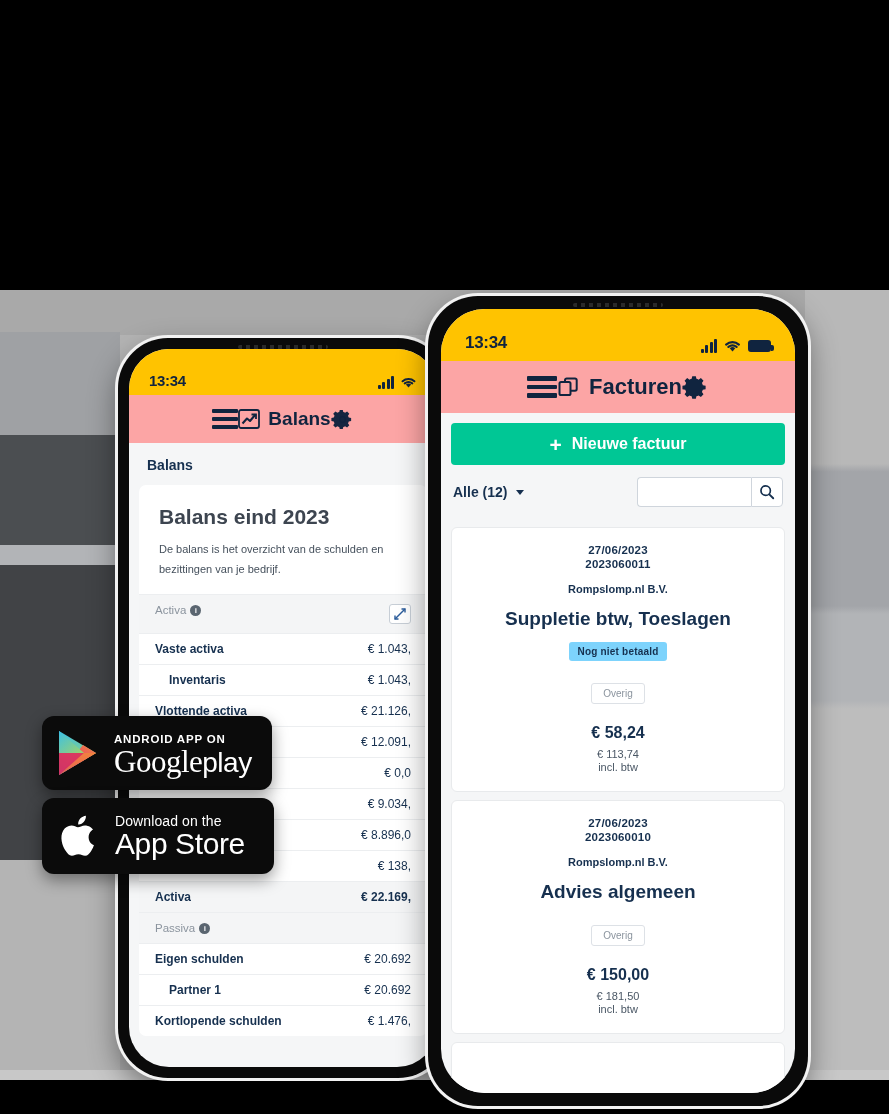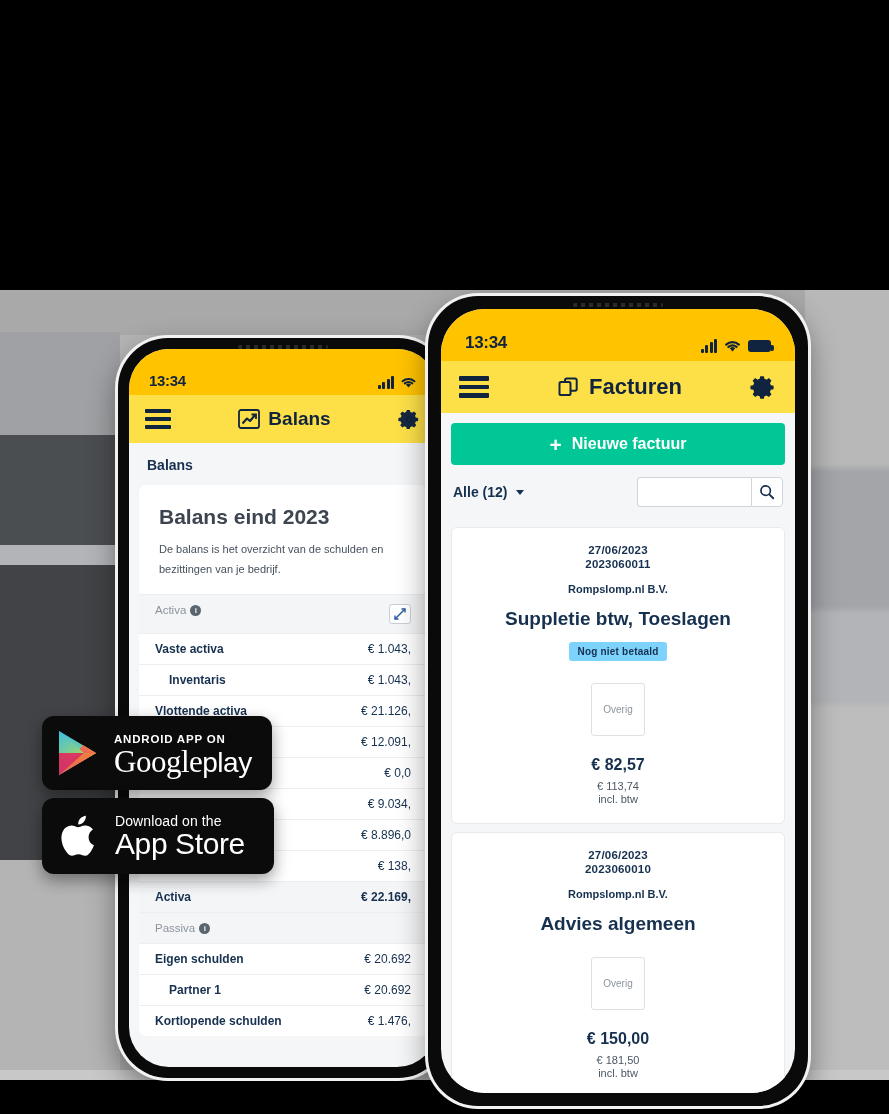--- a/index.html
+++ b/index.html
@@ -63,22 +63,22 @@
   .statusbar {
     display: flex; align-items: flex-end; justify-content: space-between;
     background: #FFC300; color: #10243f;
     font-weight: bold;
   }
   .statusbar .clock { letter-spacing: -0.3px; }
   .status-icons { display: flex; align-items: center; gap: 6px; }
   .bars { display: flex; align-items: flex-end; gap: 1.5px; }
   .bars i { display: block; width: 3px; background: #10243f; border-radius: 1px; }
   .appbar {
-    display: flex; align-items: center; justify-content: space-between;
-    background: #fde047; color: #10243f;
+    display: flex; align-items: center; justify-content: center;
+    background: #fca5a5; color: #10243f;
   }
   .burger { display: flex; flex-direction: column; gap: 4px; }
   .burger i { display: block; background: #10243f; border-radius: 1px; }
   .appbar-title { display: flex; align-items: center; gap: 8px; font-weight: 600; }
   .appbar-title svg { display: block; }
 
   
   #phone-back { left: 118px; top: 338px; width: 330px; height: 740px; }
   #phone-back .screen { left: 11px; top: 11px; width: 308px; height: 718px; border-radius: 40px; }
   #phone-back .statusbar { height: 46px; padding: 0 20px 6px 20px; font-size: 15px; }
@@ -171,21 +171,21 @@
   .inv-num { font-size: 11.5px; font-weight: bold; color: #16304f; margin-top: 2px; letter-spacing: 0.2px; }
   .inv-client { font-size: 11px; font-weight: bold; color: #16304f; margin-top: 13px; }
   .inv-title { font-size: 19px; font-weight: bold; color: #16304f; margin-top: 13px; }
   .badge {
     display: inline-block; margin-top: 12px; padding: 4px 9px;
     font-size: 10px; font-weight: bold; border-radius: 3px; letter-spacing: 0.2px;
   }
   .badge.unpaid { background: #7dd3fc; color: #16304f; }
   .badge.paid { background: #0c8c4e; color: #fff; }
   .chip {
-    display: inline-block; margin-top: 22px; padding: 20px 11px;
+    display: inline-block; margin-top: 22px; padding: 4px 11px;
     font-size: 10px; color: #8b949e; border: 1px solid #dde1e6; border-radius: 3px;
   }
   .inv-amt { font-size: 16px; font-weight: bold; color: #16304f; margin-top: 20px; }
   .inv-amt-incl { font-size: 11px; color: #4a5765; margin-top: 6px; }
   .inv-amt-note { font-size: 11px; color: #4a5765; margin-top: 1px; }
 
   
   .badge-btn {
     position: absolute; background: #0b0b0b; border-radius: 12px;
     display: flex; align-items: center; color: #fff;
@@ -402,21 +402,21 @@
       </div>
 
       <div id="invoice-list">
   <div class="inv-card">
     <div class="inv-date">27/06/2023</div>
     <div class="inv-num">2023060011</div>
     <div class="inv-client">Rompslomp.nl B.V.</div>
     <div class="inv-title">Suppletie btw, Toeslagen</div>
     <div><span class="badge unpaid">Nog niet betaald</span></div>
     <div><span class="chip">Overig</span></div>
-    <div class="inv-amt">€ 82,57</div>
+    <div class="inv-amt">€ 58,24</div>
     <div class="inv-amt-incl">€ 113,74</div>
     <div class="inv-amt-note">incl. btw</div>
   </div>
 
   <div class="inv-card">
     <div class="inv-date">27/06/2023</div>
     <div class="inv-num">2023060010</div>
     <div class="inv-client">Rompslomp.nl B.V.</div>
     <div class="inv-title">Advies algemeen</div>
     <div><span class="chip">Overig</span></div>

